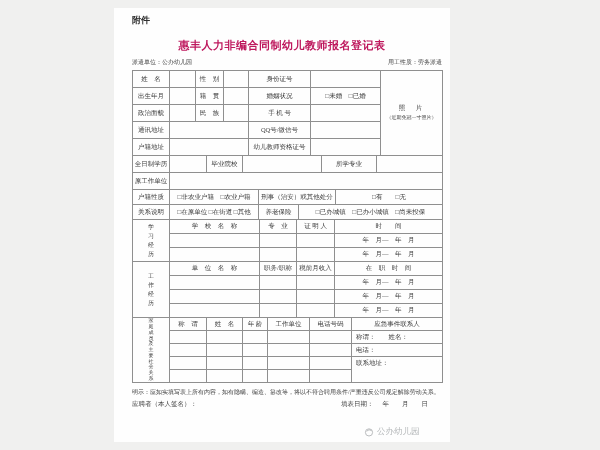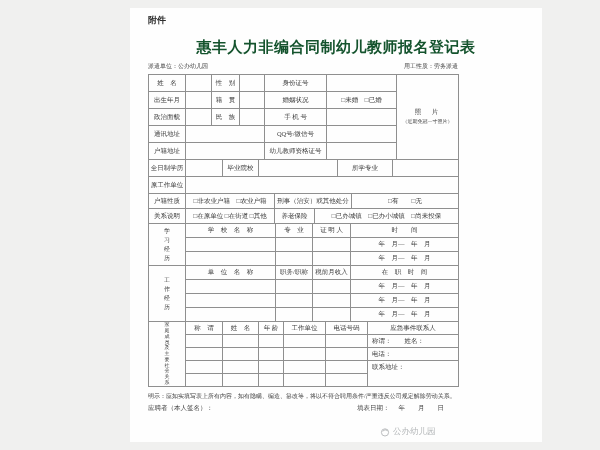--- a/index.html
+++ b/index.html
@@ -1,20 +1,20 @@
 <!DOCTYPE html>
 <html><head>
 <meta charset="utf-8">
 <style>
   * { margin:0; padding:0; box-sizing:border-box; }
   body { width:600px; height:450px; font-family:"Liberation Serif", serif; }
   .canvas { position:relative; width:600px; height:450px; background:#f0f0ef; overflow:hidden; }
-  .sheet { position:absolute; left:130px; top:8px; width:412px; height:434px; background:#fefefe; padding-top:6px; }
+  .sheet { position:absolute; left:114px; top:8px; width:336px; height:434px; background:#fefefe; padding-top:6px; }
   .attachment { margin-left:18px; font-family:"Liberation Sans",sans-serif; font-weight:bold; font-size:9px; color:#2e2e2e; }
-  .title { margin-top:11px; text-align:center; font-family:"Liberation Sans",sans-serif; font-weight:bold; font-size:15px; color:#14532d; letter-spacing:0.5px; }
+  .title { margin-top:11px; text-align:center; font-family:"Liberation Sans",sans-serif; font-weight:bold; font-size:11px; color:#be185d; letter-spacing:0.5px; }
   .subrow { width:310px; margin:5px 0 0 18px; display:flex; justify-content:space-between; font-size:6px; color:#474747; }
   .formwrap { width:310px; margin:3px 0 0 18px; }
   .ft { border-collapse:collapse; table-layout:fixed; width:310px; }
   .ft:not(:first-child) { margin-top:-1px; }
   .ft td { border:1px solid #8f8f8f; font-size:6.5px; color:#3c3c3c; text-align:center; vertical-align:middle; padding:0; overflow:hidden; line-height:1.25; }
   .rh17 tr { height:17px; } .rh15 tr { height:15px; } .rh14 tr { height:14px; } .rh13 tr { height:13px; }
   .opt { font-size:6px; }
   .time { font-size:6px; color:#3c3c3c; }
   .photo .t { font-size:6.5px; letter-spacing:2px; }
   .photo .n { font-size:5px; margin-top:3px; letter-spacing:0; }

